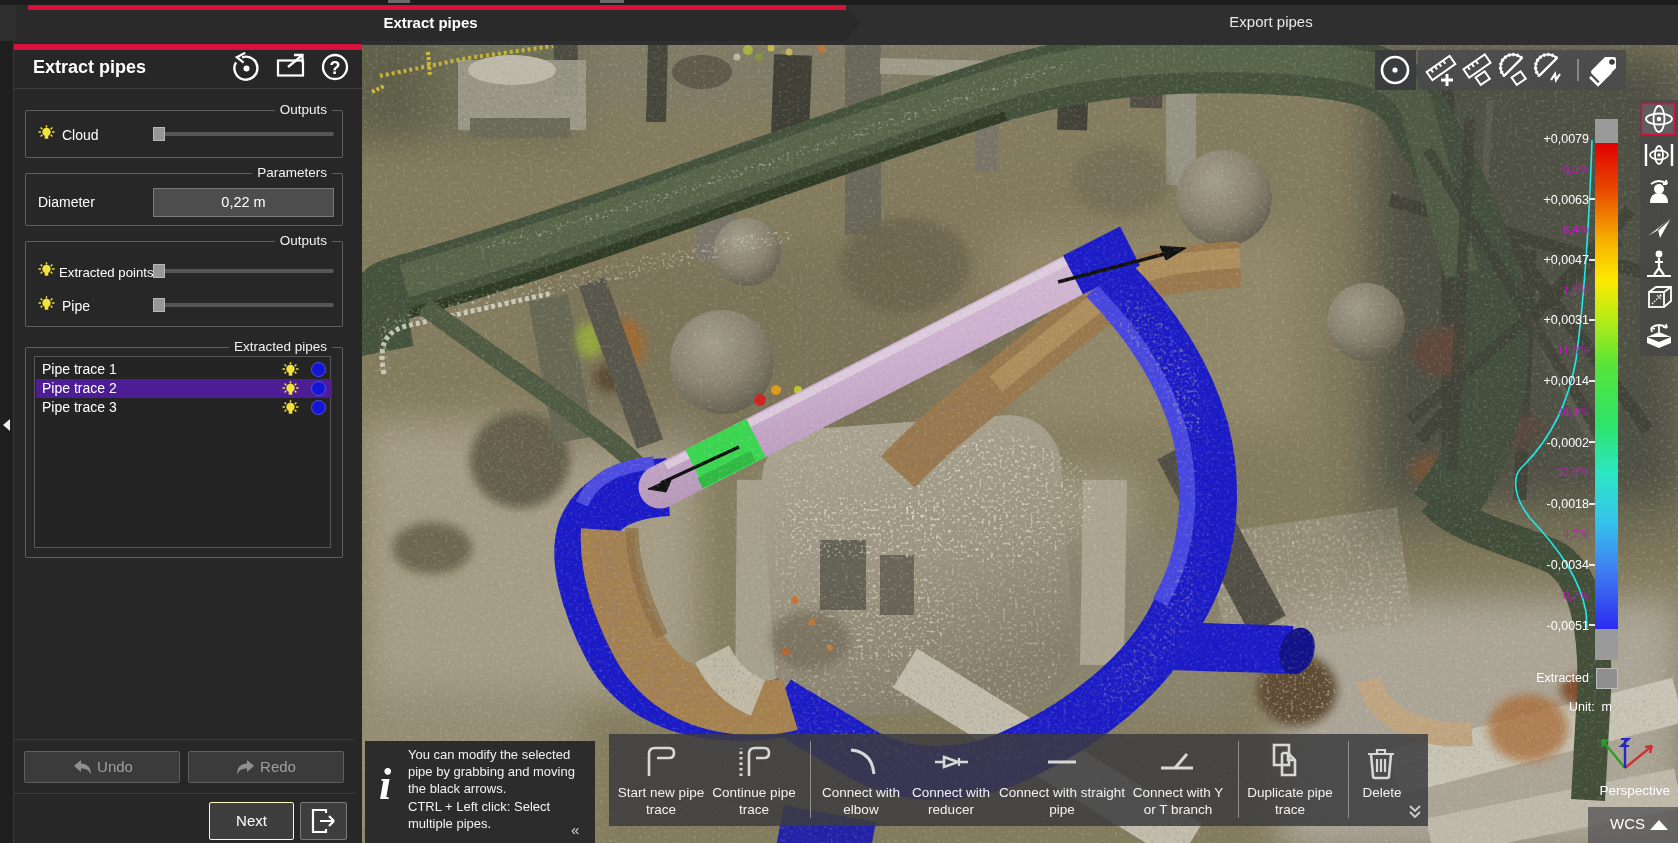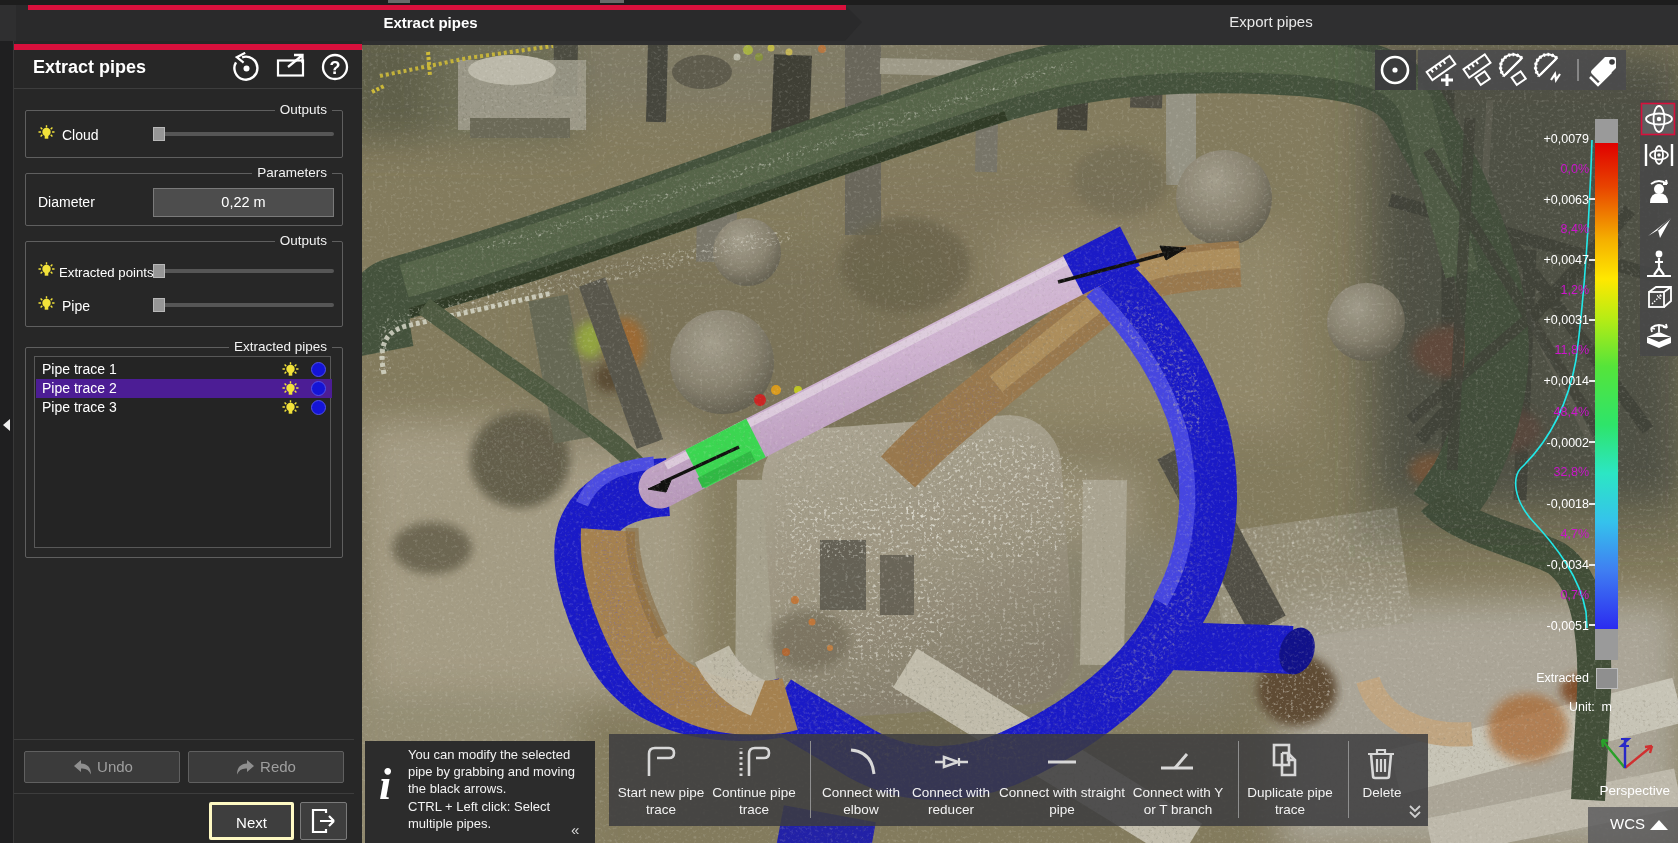--- a/index.html
+++ b/index.html
@@ -23,24 +23,24 @@
 .rowlbl { position:absolute; font-size:14px; color:#fff; white-space:nowrap; }
 .track { position:absolute; height:4px; background:#565656; border-radius:2px; }
 .thumb { position:absolute; width:12px; height:14px; background:#969696; border:1px solid #b8b8b8; }
 #diamval { position:absolute; left:127px; top:14px; width:181px; height:29px; background:#4d4d4d; border:1px solid #7a7a7a; color:#fff; font-size:14.5px; text-align:center; line-height:27px; }
 #listbox { position:absolute; left:8px; top:8px; width:297px; height:192px; background:#242424; border:1px solid #585858; }
 .lrow { position:absolute; left:1px; width:296px; height:19px; font-size:14px; color:#fff; line-height:19px; padding-left:6px; }
 .lrow.sel { background:#4c1d95; }
 .bulb { position:absolute; left:246px; top:2px; }
 .bluedot { position:absolute; left:275px; top:2px; width:15px; height:15px; border-radius:50%; background:#1414d6; border:1px solid #5050e8; }
 .btn { position:absolute; background:#3b3b3b; border:1px solid #606060; border-radius:2px; color:#9f9f9f; font-size:15px; text-align:center; }
-#nextbtn { position:absolute; left:195px; top:761px; width:85px; height:38px; background:#3e3e3e; border:3px solid #fef9c3; border-radius:2px; color:#fff; font-size:15px; line-height:36px; text-align:center; }
+#nextbtn { position:absolute; left:195px; top:761px; width:85px; height:38px; background:#3e3e3e; border:1px solid #fef9c3; border-radius:2px; color:#fff; font-size:15px; line-height:36px; text-align:center; }
 #exitbtn { position:absolute; left:286px; top:761px; width:47px; height:38px; background:#3e3e3e; border:1px solid #7a7a7a; border-radius:2px; }
 .cl { position:absolute; width:70px; text-align:right; font-size:12.5px; color:#fff; }
-.clm { position:absolute; width:70px; text-align:right; font-size:12.5px; color:#cc14cc; }
+.clm { position:absolute; width:70px; text-align:right; font-size:12.5px; color:#cc14cc;font-family:Liberation Serif, serif; }
 .tick { position:absolute; left:1589px; width:6px; height:2px; background:#e8e8e8; }
 .bt { position:absolute; top:785px; width:110px; text-align:center; color:#f2f2f2; font-size:13.5px; line-height:16.5px; }
 .tsep { position:absolute; top:741px; width:1px; height:77px; background:#8f8f8f; }
 </style>
 </head>
 <body>
 <div id="root">
 <div id="topbar">
   <div id="topdark"></div>
   <div style="position:absolute;left:388px;top:0;width:22px;height:3px;background:#6a6a6a"></div>

